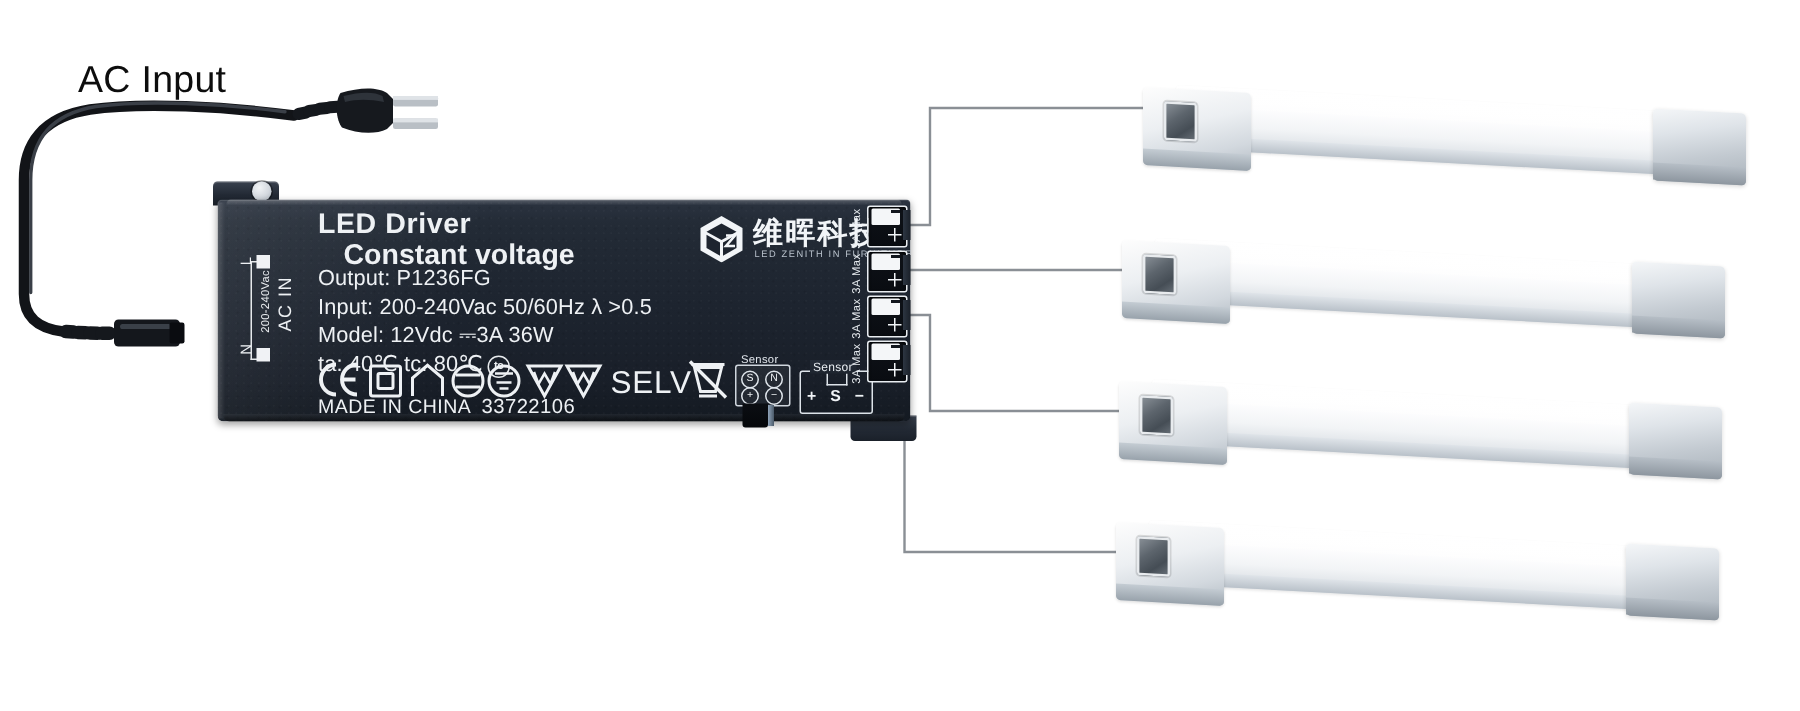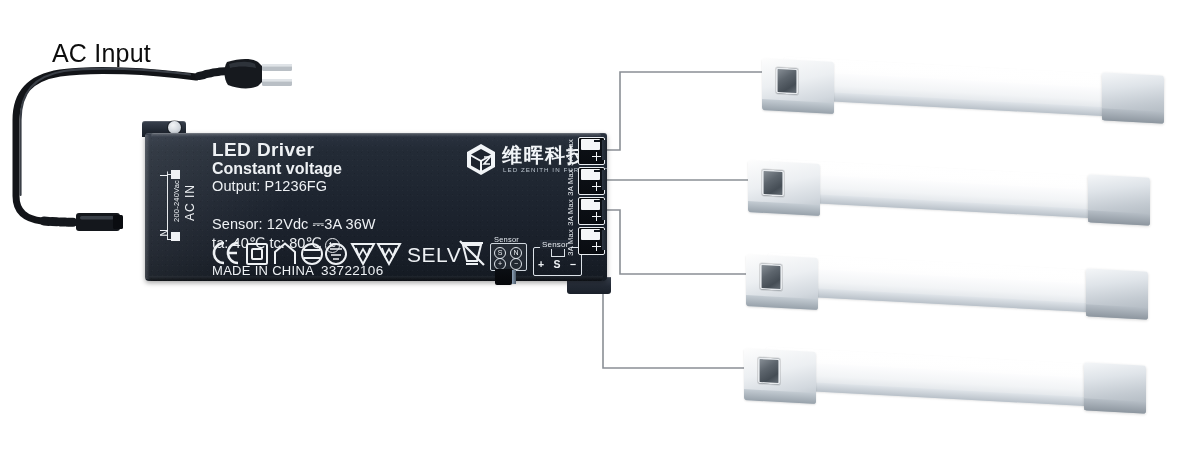--- a/index.html
+++ b/index.html
@@ -67,21 +67,21 @@
   .tab-br{right:-4px;bottom:-13px;width:44px;height:17px;border-radius:0 0 3px 3px;}
   .tab-hole{
     position:absolute;left:26px;top:0px;width:13px;height:13px;border-radius:50%;
     background:radial-gradient(circle at 38% 32%,#f2f4f6 0%,#d3d8de 55%,#a8b0b8 100%);
     box-shadow:0 0 0 1px rgba(0,0,0,.35);
   }
 
   
   .print{position:absolute;color:#eef1f4;font-weight:400;letter-spacing:.1px;}
   .t-title{left:67px;top:6px;font-size:19px;font-weight:700;letter-spacing:.4px;}
-  .t-sub{left:67px;top:27px;font-size:16px;font-weight:700;letter-spacing:0px;}
+  .t-sub{left:84px;top:27px;font-size:19px;font-weight:700;letter-spacing:0px;}
   .t-l1{left:67px;top:45px;font-size:14.5px;}
   .t-l2{left:67px;top:64px;font-size:14.5px;}
   .t-l3{left:67px;top:83px;font-size:14.5px;}
   .t-l4{left:67px;top:102px;font-size:14.5px;}
   .t-made{left:67px;top:130px;font-size:13px;letter-spacing:.3px;}
   .t-date{left:176px;top:130px;font-size:13.5px;letter-spacing:.3px;}
 
   .ic-badge{
     display:inline-block;width:13px;height:13px;border:1.3px solid #e8ebee;border-radius:50%;
     font-size:7.5px;line-height:11px;text-align:center;vertical-align:1px;margin-left:3px;
@@ -305,21 +305,22 @@
     <div class="tab tab-br"></div>
 
     <div class="drv-shell"></div>
     <div class="drv-top-edge"></div>
     <div class="drv-bottom-edge"></div>
     <div class="drv-left-edge"></div>
 
     <div class="print t-title">LED  Driver</div>
     <div class="print t-sub">Constant voltage</div>
     <div class="print t-l1">Output: P1236FG</div>
-    <div class="print t-l3">Sensor: 12Vdc ⎓3A   36W</div>
+    <div class="print t-l2">Input: 200-240Vac   50/60Hz    λ &gt;0.5</div>
+    <div class="print t-l3">Model: 12Vdc ⎓3A   36W</div>
     <div class="print t-l4">
       <span>ta: 40℃   tc: 80℃</span><span class="ic-badge">tc</span>
     </div>
     <div class="print t-made">MADE IN CHINA</div>
     <div class="print t-date">33722106</div>
 
     <svg style="position:absolute;left:66px;top:106px;width:268px;height:28px;overflow:visible;">
       <g fill="none" stroke="#eef1f4" stroke-width="2">
 
         <path d="M 13,4 A 10,10 0 1 0 13,24" stroke-width="2.6"></path>

